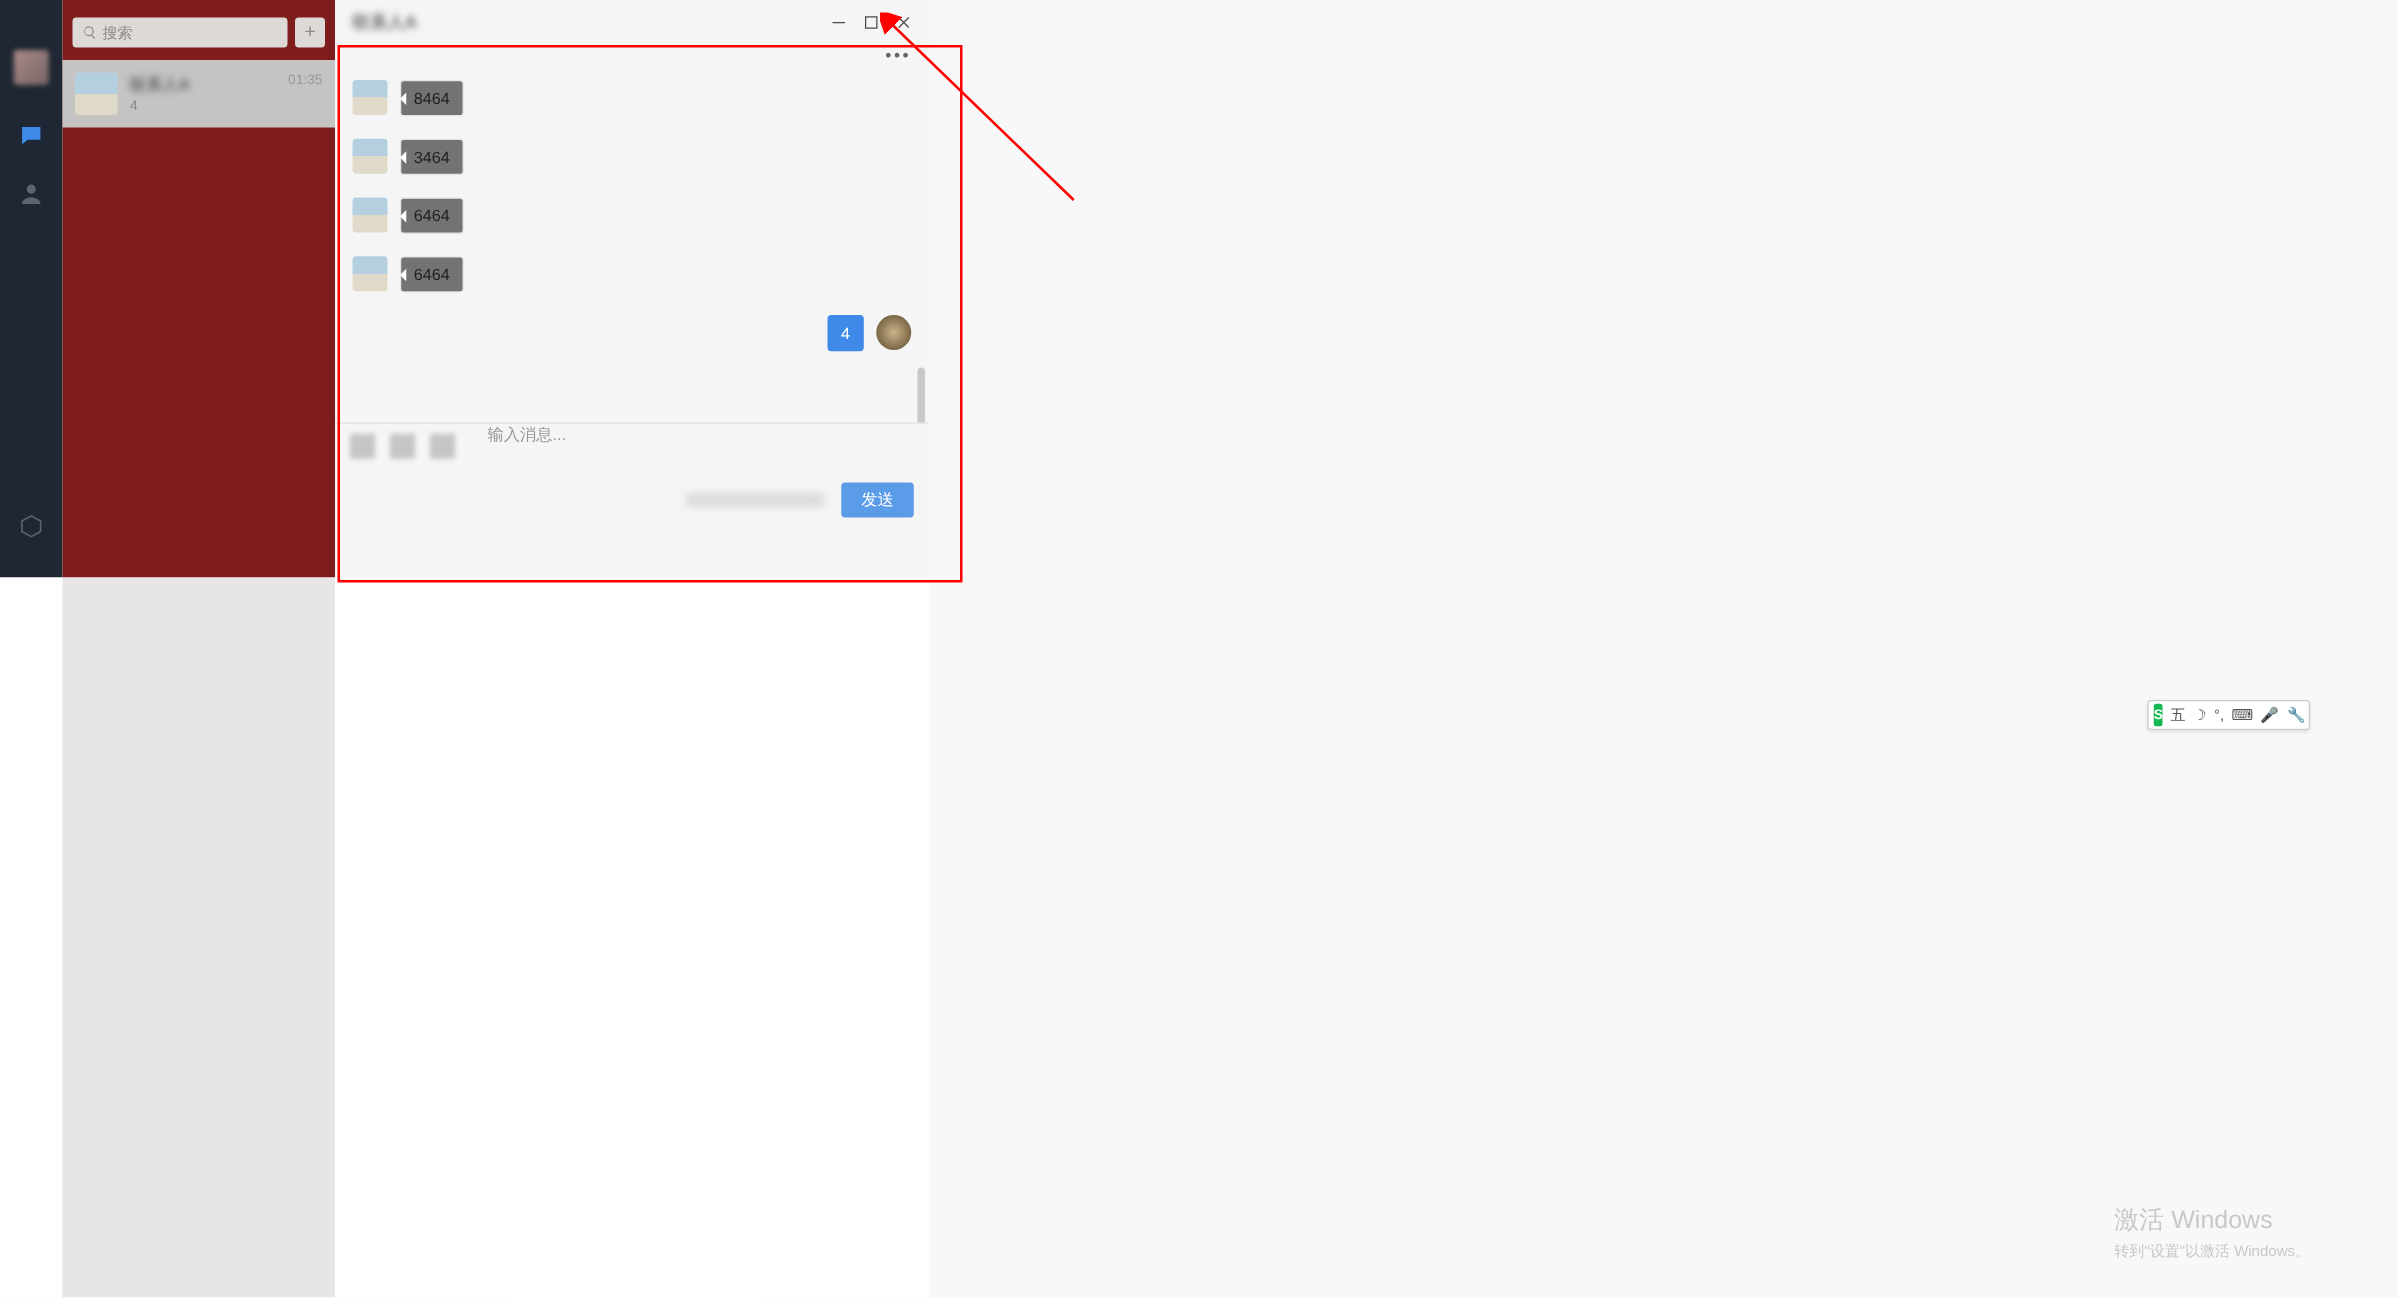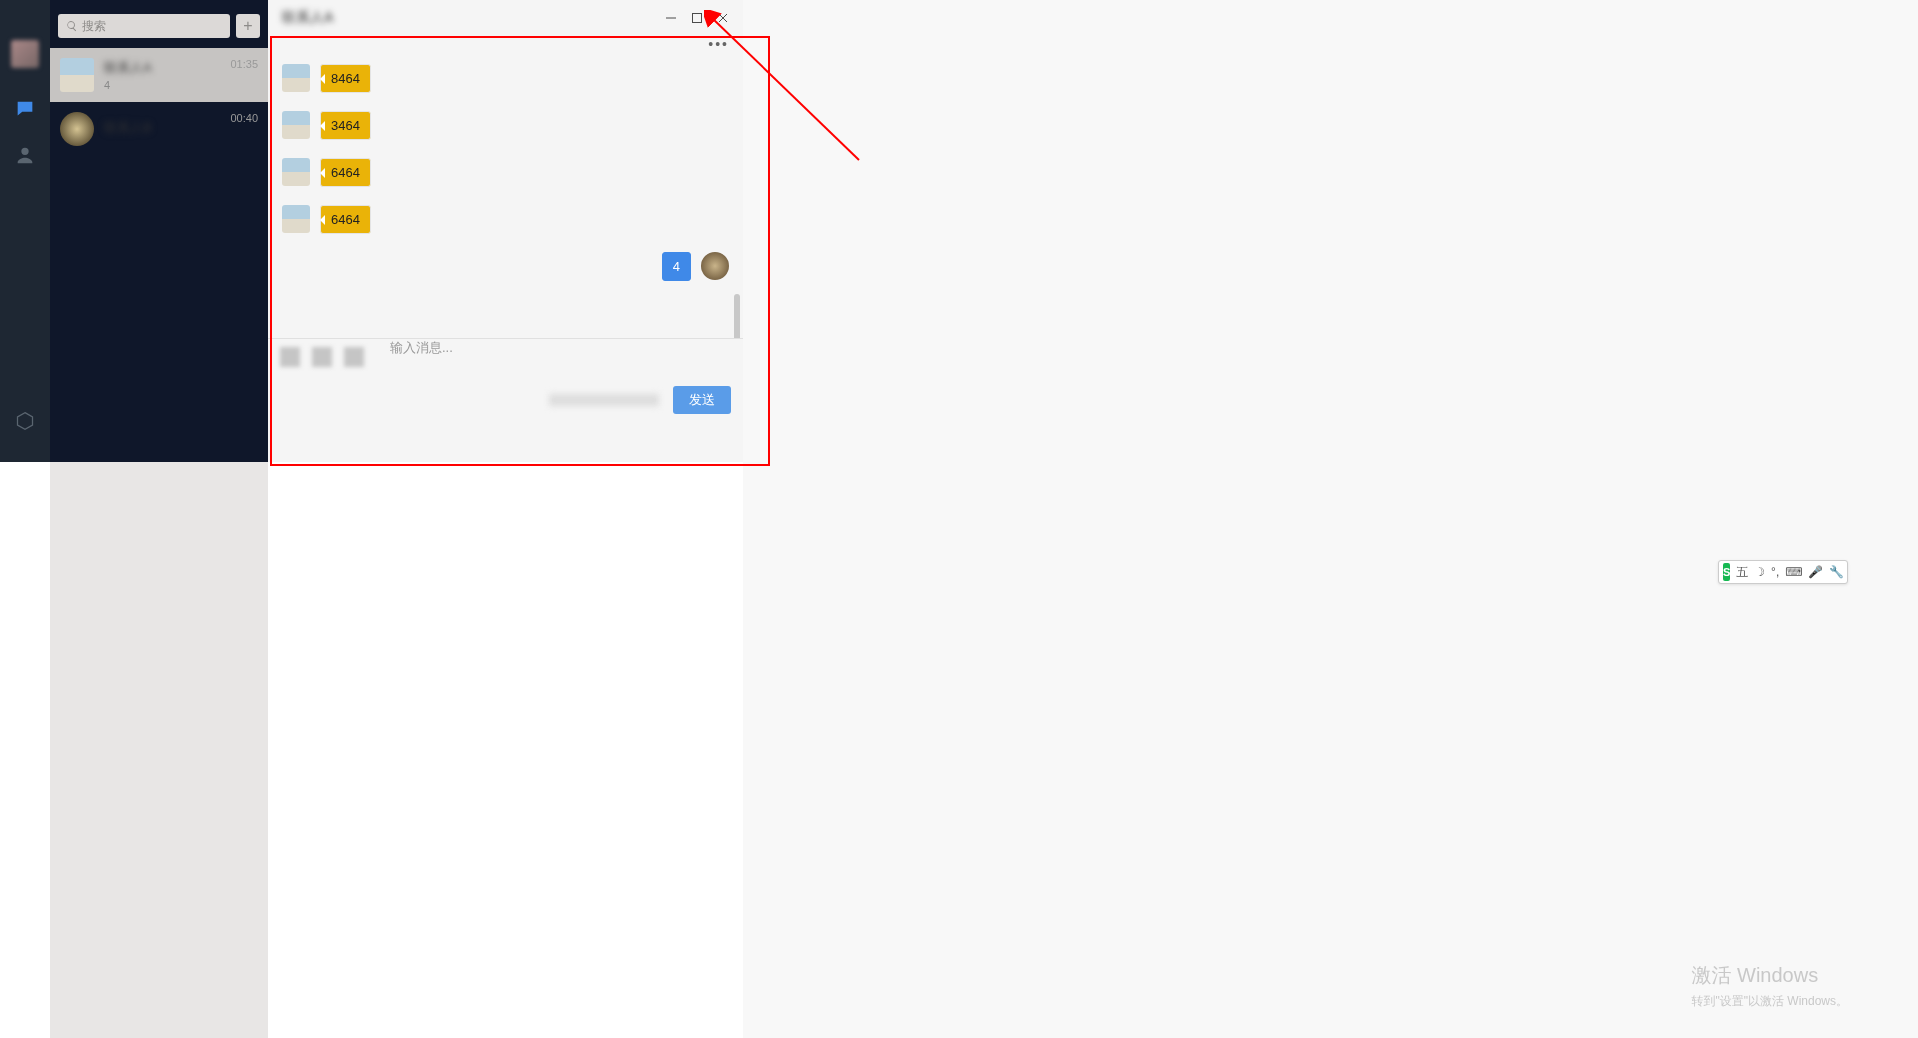--- a/index.html
+++ b/index.html
@@ -9,21 +9,21 @@
   
   
   .nav-rail { width: 50px; height: 462px; background: #1e2733; display: flex; flex-direction: column; align-items: center; padding-top: 40px; }
   .nav-avatar { width: 28px; height: 28px; background: linear-gradient(135deg,#a88,#766); border-radius: 3px; filter: blur(2px); margin-bottom: 30px; }
   .nav-icon { width: 22px; height: 22px; margin-bottom: 24px; display: flex; align-items: center; justify-content: center; position: relative; }
   .nav-icon svg { fill: #5a6570; }
   .nav-icon.active svg { fill: #3f89e8; }
   .nav-rail-bottom { margin-top: auto; margin-bottom: 30px; }
   
   
-  .convo-list { width: 218px; height: 462px; background: #0f172a; display: flex; flex-direction: column; }
+  .convo-list { width: 218px; height: 462px; background: #7f1d1d; display: flex; flex-direction: column; }
   .search-row { display: flex; align-items: center; padding: 14px 8px 10px 8px; gap: 6px; }
   .search-box { flex: 1; height: 24px; background: #dcd9d7; border-radius: 3px; display: flex; align-items: center; padding: 0 8px; color: #8d8b89; font-size: 12px; gap: 4px; }
   .search-box svg { width: 12px; height: 12px; fill: #8d8b89; }
   .add-btn { width: 24px; height: 24px; background: #dcd9d7; border-radius: 3px; display: flex; align-items: center; justify-content: center; color: #8d8b89; font-size: 16px; line-height: 1; }
   
   .convo-item { display: flex; align-items: center; padding: 10px 10px; gap: 10px; }
   .convo-item.active { background: #c6c4c2; }
   .convo-avatar { width: 34px; height: 34px; border-radius: 3px; background: linear-gradient(#b3cfe0 50%,#e0dacb 50%); flex: none; }
   .convo-avatar.a2 { background: radial-gradient(circle,#d4c392,#3a2f1a); border-radius: 50%; }
   .convo-main { flex: 1; display: flex; flex-direction: column; gap: 2px; min-width: 0; }
@@ -39,21 +39,21 @@
   .win-controls { display: flex; gap: 14px; }
   .win-btn { width: 12px; height: 12px; display: flex; align-items: center; justify-content: center; }
   .win-btn svg { stroke: #4a4a4a; fill: none; stroke-width: 1; }
   .more-dots { font-size: 14px; color: #666; letter-spacing: 2px; }
   
   .chat-messages { flex: 1; padding: 10px 14px 4px 14px; overflow: hidden; position: relative; }
   .msg-row { display: flex; align-items: flex-start; gap: 10px; margin-bottom: 18px; }
   .msg-row.out { justify-content: flex-end; }
   .msg-avatar { width: 28px; height: 28px; border-radius: 3px; background: linear-gradient(#b3cfe0 50%,#e0dacb 50%); flex: none; }
   .msg-avatar.self { background: radial-gradient(circle,#c9b48a,#5a452a); border-radius: 50%; }
-  .msg-bubble { background: #eab308; border: 1px solid #e4e4e4; border-radius: 3px; padding: 6px 10px; font-size: 13px; color: #222; position: relative; }
+  .msg-bubble { background: #737373; border: 1px solid #e4e4e4; border-radius: 3px; padding: 6px 10px; font-size: 13px; color: #222; position: relative; }
   .msg-bubble::before { content:""; position:absolute; left:-6px; top:9px; border:5px solid transparent; border-right-color:#fff; }
   .msg-row.out .msg-bubble { background:#3f89e8; border-color:#3f89e8; color:#fff; }
   .msg-row.out .msg-bubble::before { left:auto; right:-6px; border-right-color:transparent; border-left-color:#3f89e8; }
   .scroll-indicator { position:absolute; right:3px; top:240px; width:6px; height:60px; background:#c8c8c8; border-radius:3px; }
 
   .composer { border-top: 1px solid #e0e0e0; background:#f5f5f5; display:flex; flex-direction:row; height:124px; }
   .composer-tools { display:flex; gap:12px; padding:8px 12px 4px 12px; }
   .tool-icon { width:20px; height:20px; background:#c5c5c5; filter: blur(2px); }
   .composer-input { flex:1; padding: 0 14px; font-size: 13px; color:#999; }
   .composer-foot { display:flex; align-items:center; justify-content:flex-end; gap:14px; padding: 8px 12px 10px 27px; }
@@ -115,28 +115,20 @@
 
     <div class="convo-item active">
       <div class="convo-avatar"></div>
       <div class="convo-main">
         <div class="convo-name">联系人A</div>
         <div class="convo-preview">4</div>
       </div>
       <div class="convo-time">01:35</div>
     </div>
 
-    <div class="convo-item">
-      <div class="convo-avatar a2"></div>
-      <div class="convo-main">
-        <div class="convo-name">联系人B</div>
-        <div class="convo-preview"></div>
-      </div>
-      <div class="convo-time">00:40</div>
-    </div>
   </div>
 
   <div class="chat-pane">
     <div class="chat-header">
       <div class="chat-title">联系人A</div>
       <div class="chat-header-right">
         <div class="win-controls">
           <div class="win-btn">
               <svg viewBox="0 0 12 12" width="12" height="12">
                 <line x1="1" y1="6" x2="11" y2="6"></line>

